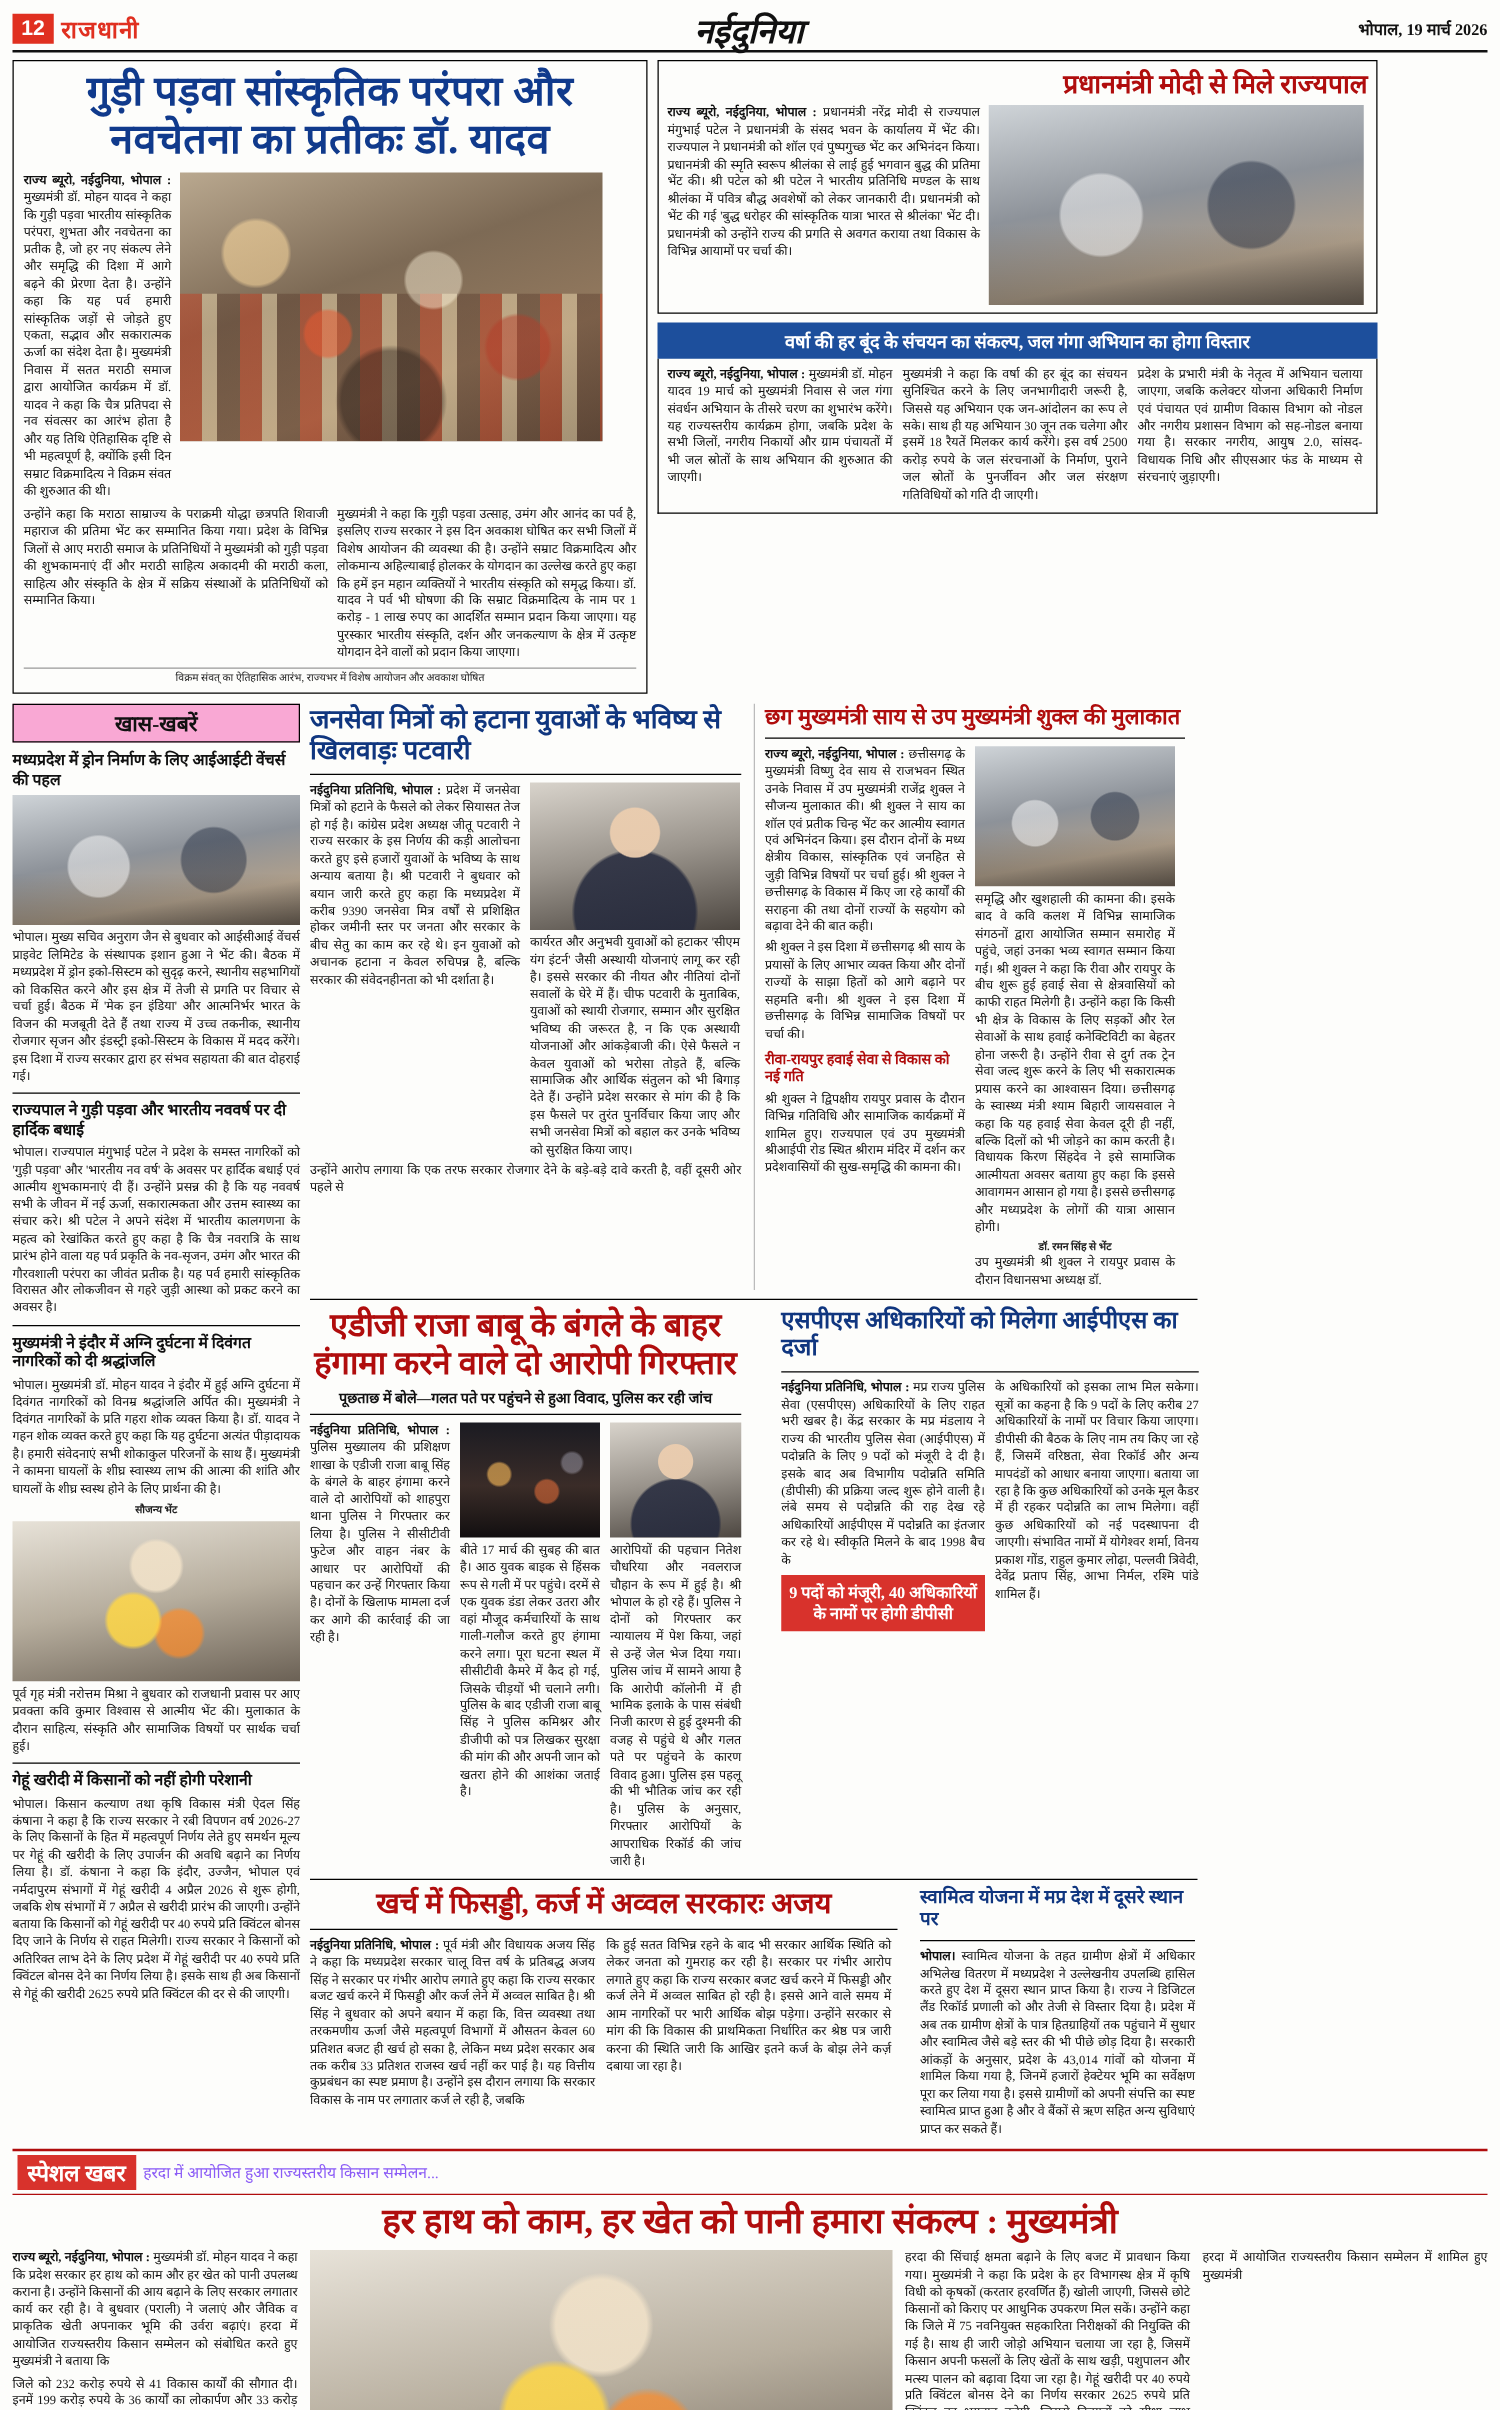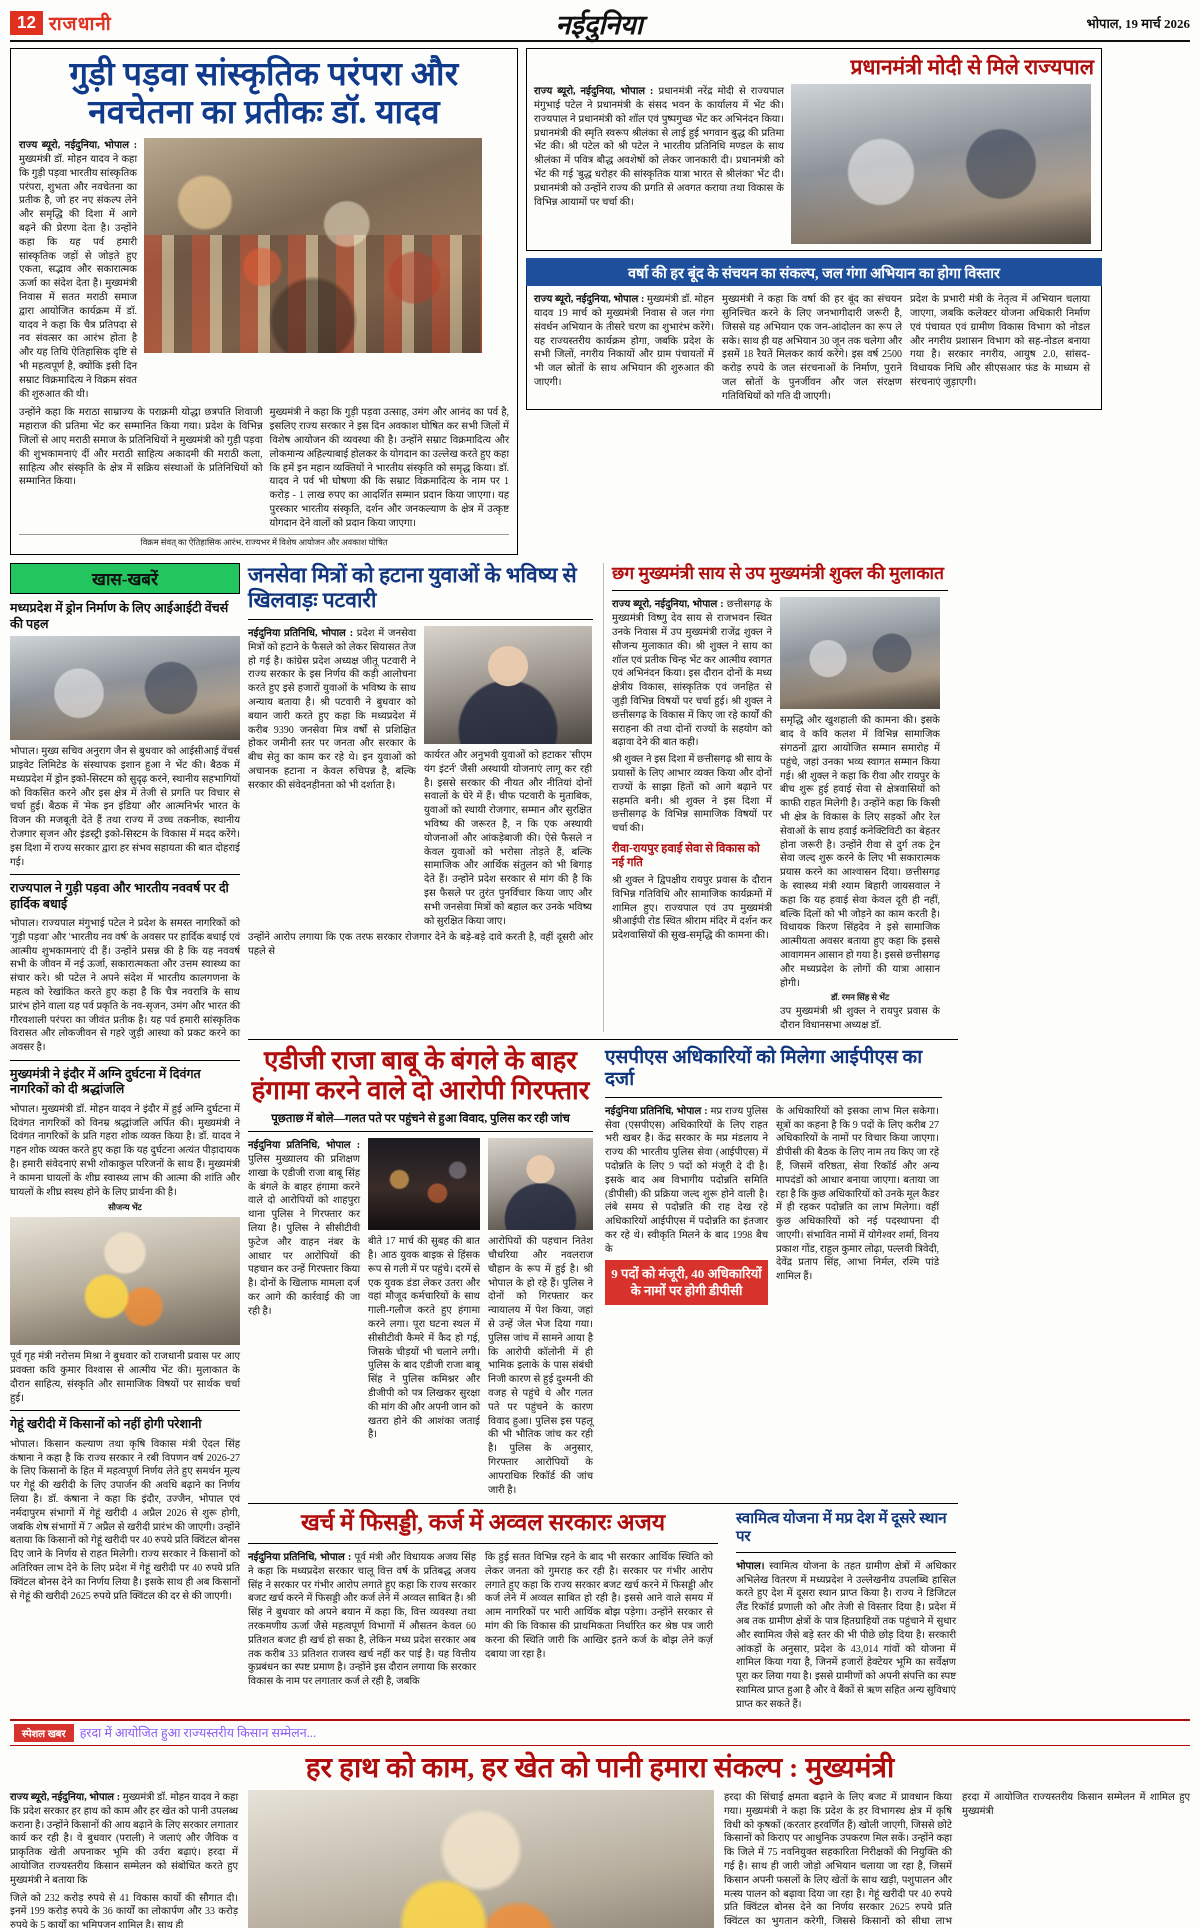--- a/index.html
+++ b/index.html
@@ -80,36 +80,36 @@
   .tr-txt { width:250px; }
   .tr-photo { width:300px; height:160px; }
 
   .banner { background:#1d4f9c; color:#fff; text-align:center; font-weight:bold; font-size:14.5px; padding:4px 0; margin-top:7px; }
   .tr-lower { border:1px solid #000; border-top:none; padding:6px 7px; display:flex; gap:8px; }
   .tr-lower .c { width:180px; }
 
   
   .khas-wrap { display:flex; gap:8px; margin-top:8px; }
   .col-a { width:230px; }
-  .khas-head { background:#22c55e; border:1px solid #000; text-align:center; font-weight:bold; font-size:17px; padding:3px 0; color:#111; }
+  .khas-head { background:#f9a8d4; border:1px solid #000; text-align:center; font-weight:bold; font-size:17px; padding:3px 0; color:#111; }
   .sub-hl { font-weight:bold; font-size:12.6px; line-height:1.22; margin:6px 0 4px; }
   .sub-hl.red { color:#b00d0d; }
 
   .mid-hl-blue { font-size:21px; font-weight:bold; color:#10367f; line-height:1.18; }
   .mid-hl-red { font-size:17.5px; font-weight:bold; color:#b00d0d; line-height:1.2; }
 
   .boxrule { border-top:1px solid #000; margin:6px 0; }
 
   .hdr-red-big { font-size:26px; font-weight:bold; color:#b00d0d; line-height:1.16; text-align:center; }
   .hdr-sub { font-weight:bold; font-size:11.5px; text-align:center; margin-top:4px; }
 
   .callout { background:#d8322c; color:#fff; font-weight:bold; font-size:13px; text-align:center; padding:6px 5px; line-height:1.25; margin:5px 0; }
 
   .spl-head { display:flex; align-items:center; gap:6px; border-top:2px solid #b00d0d; border-bottom:1px solid #b00d0d; padding:3px 4px; margin-top:8px; }
-  .spl-tag { background:#d8322c; color:#fff; font-weight:bold; font-size:10px; padding:2px 8px; }
+  .spl-tag { background:#d8322c; color:#fff; font-weight:bold; font-size:18px; padding:2px 8px; }
   .spl-sub { font-weight:normal; font-size:12.5px; color:#8b5cf6; }
 
   .bottom-hl { font-size:28px; font-weight:bold; color:#b00d0d; text-align:center; line-height:1.16; margin:6px 0 6px; }
 
   .footer { border-top:1px solid #000; margin-top:6px; padding-top:4px; font-size:7.6px; line-height:1.35; text-align:center; color:#222; }
   .footer .l2 { display:flex; justify-content:center; gap:10px; margin-top:2px; }
   .sep-v { border-left:1px solid #bbb; }
 </style>
 </head>
 <body>
@@ -238,21 +238,21 @@
               <div class="body-txt">समृद्धि और खुशहाली की कामना की। इसके बाद वे कवि कलश में विभिन्न सामाजिक संगठनों द्वारा आयोजित सम्मान समारोह में पहुंचे, जहां उनका भव्य स्वागत सम्मान किया गई। श्री शुक्ल ने कहा कि रीवा और रायपुर के बीच शुरू हुई हवाई सेवा से क्षेत्रवासियों को काफी राहत मिलेगी है। उन्होंने कहा कि किसी भी क्षेत्र के विकास के लिए सड़कों और रेल सेवाओं के साथ हवाई कनेक्टिविटी का बेहतर होना जरूरी है। उन्होंने रीवा से दुर्ग तक ट्रेन सेवा जल्द शुरू करने के लिए भी सकारात्मक प्रयास करने का आश्वासन दिया। छत्तीसगढ़ के स्वास्थ्य मंत्री श्याम बिहारी जायसवाल ने कहा कि यह हवाई सेवा केवल दूरी ही नहीं, बल्कि दिलों को भी जोड़ने का काम करती है। विधायक किरण सिंहदेव ने इसे सामाजिक आत्मीयता अवसर बताया हुए कहा कि इससे आवागमन आसान हो गया है। इससे छत्तीसगढ़ और मध्यप्रदेश के लोगों की यात्रा आसान होगी।</div>
               <div class="cap" style="font-weight:bold;margin-top:4px">डॉ. रमन सिंह से भेंट</div>
               <div class="body-txt">उप मुख्यमंत्री श्री शुक्ल ने रायपुर प्रवास के दौरान विधानसभा अध्यक्ष डॉ.</div>
             </div>
           </div>
         </div>
       </div>
 
       <div class="rule" style="margin:7px 0 6px"></div>
 
-      <div style="display:flex;gap:4px">
+      <div style="display:flex;gap:24px">
         <div style="width:345px">
           <div class="hdr-red-big">एडीजी राजा बाबू के बंगले के बाहर हंगामा करने वाले दो आरोपी गिरफ्तार</div>
           <div class="hdr-sub">पूछताछ में बोले—गलत पते पर पहुंचने से हुआ विवाद, पुलिस कर रही जांच</div>
           <div class="boxrule"></div>
           <div style="display:flex;gap:8px">
             <div style="width:112px">
               <div class="body-txt"><span class="lead">नईदुनिया प्रतिनिधि, भोपाल :</span>
                 <span>पुलिस मुख्यालय की प्रशिक्षण शाखा के एडीजी राजा बाबू सिंह के बंगले के बाहर हंगामा करने वाले दो आरोपियों को शाहपुरा थाना पुलिस ने गिरफ्तार कर लिया है। पुलिस ने सीसीटीवी फुटेज और वाहन नंबर के आधार पर आरोपियों की पहचान कर उन्हें गिरफ्तार किया है। दोनों के खिलाफ मामला दर्ज कर आगे की कार्रवाई की जा रही है।</span></div>
             </div>
             <div style="width:112px">

